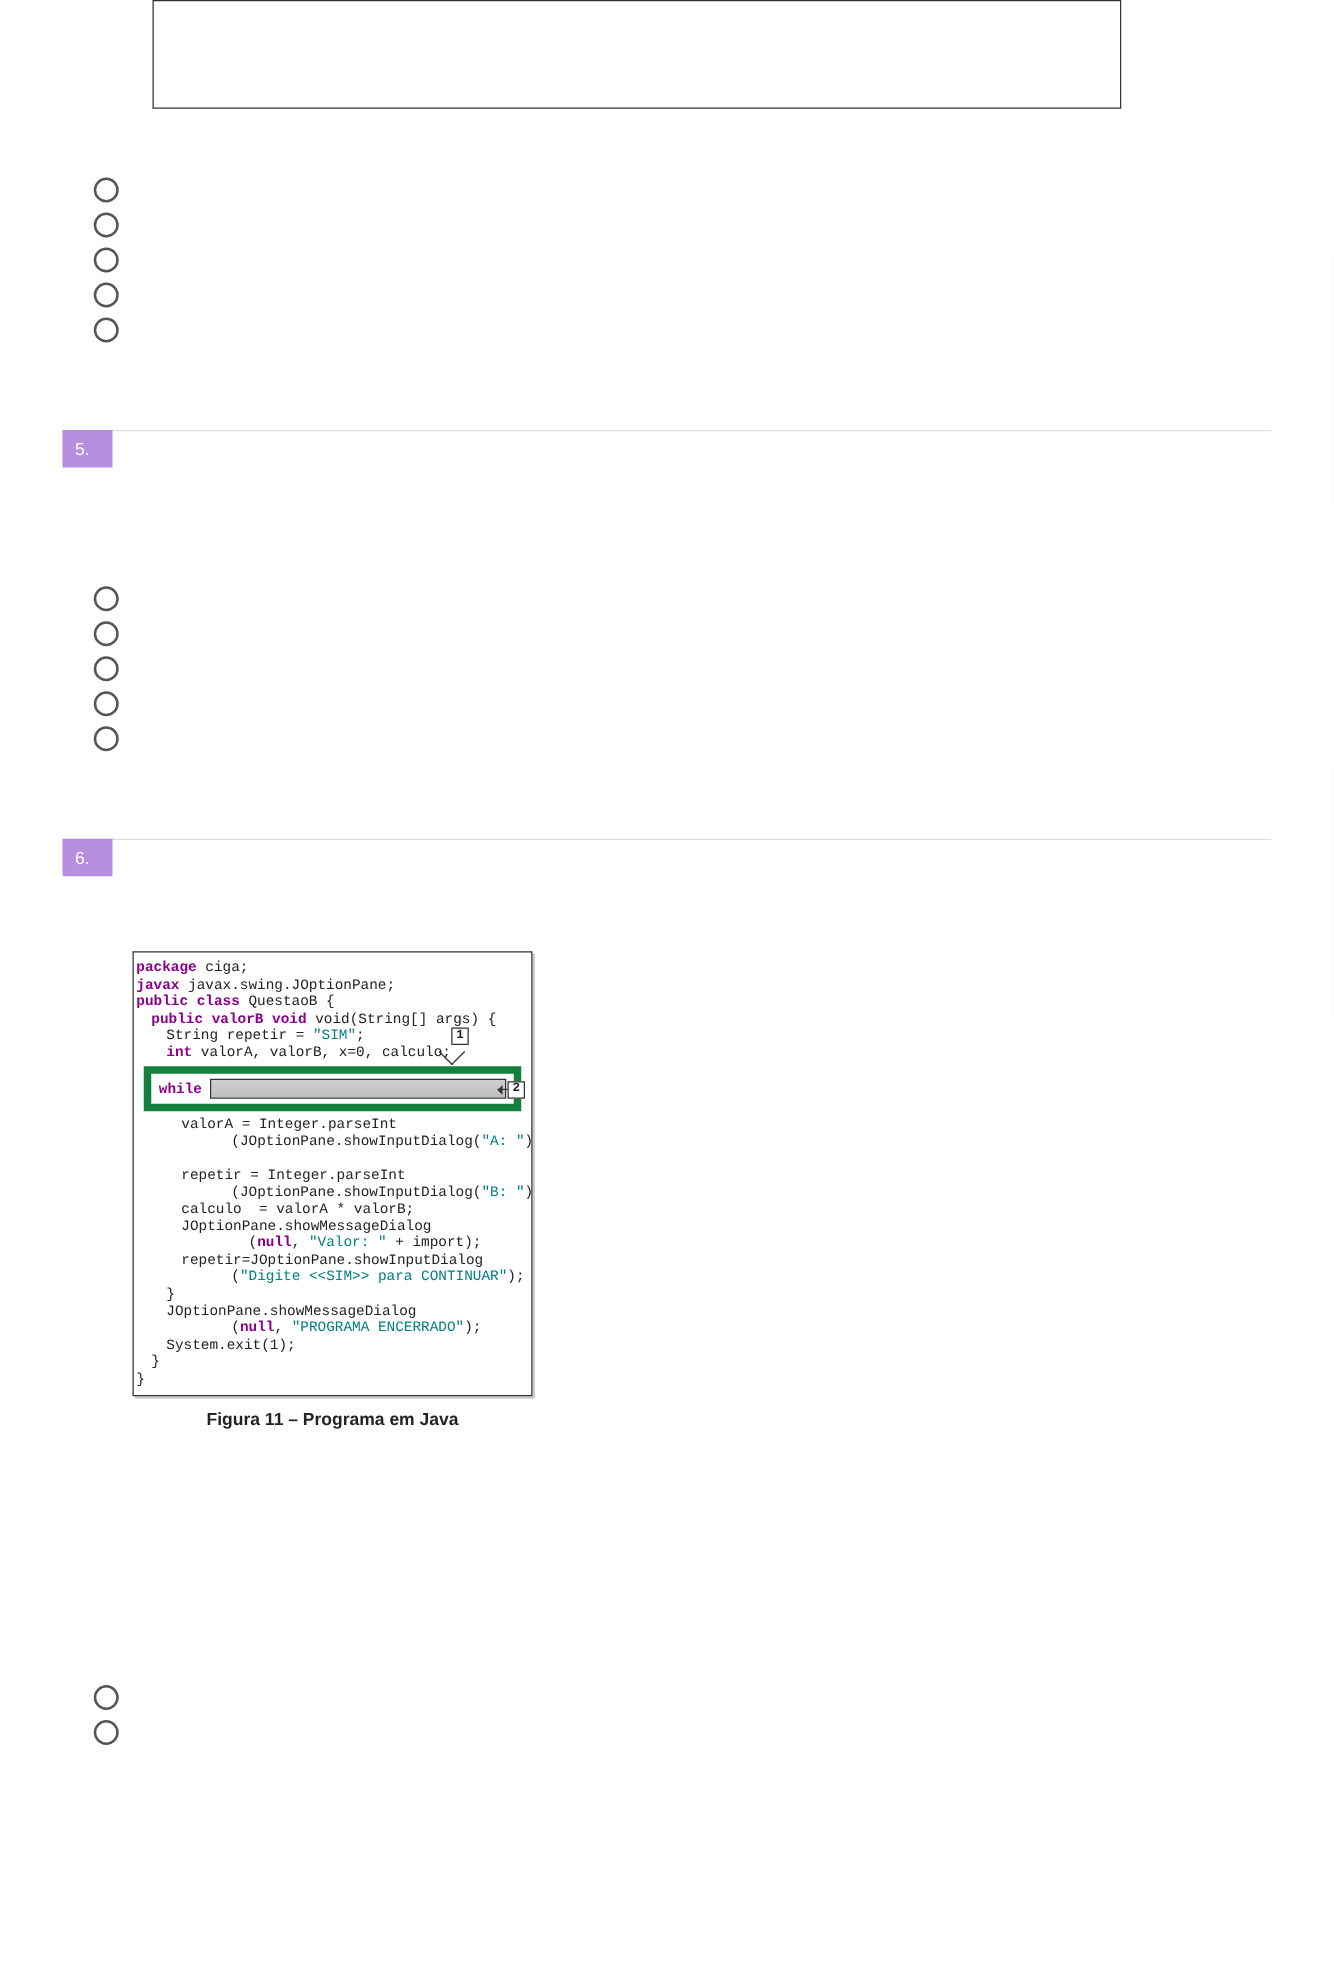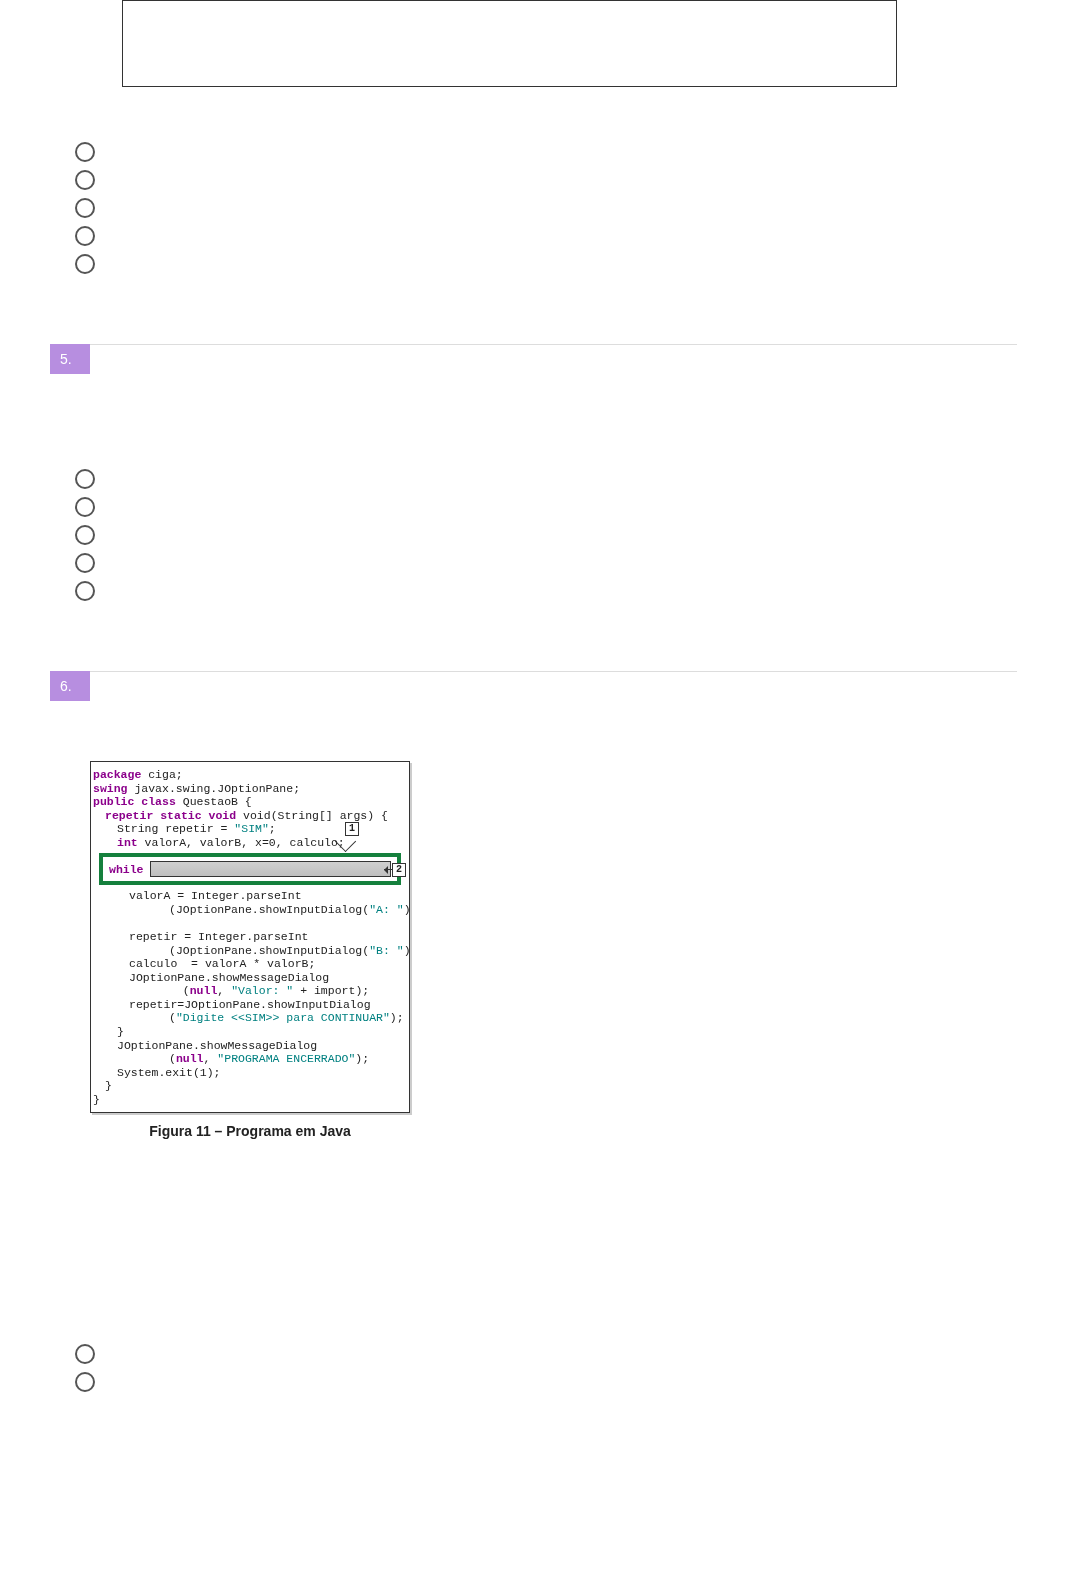--- a/index.html
+++ b/index.html
@@ -76,21 +76,21 @@
     flex: 1;
     padding: 7px 10px;
     font-size: 14px;
     color: #222;
     min-height: 14px;
   }
   .spacer-40 { height: 40px; }
   .spacer-60 { height: 60px; }
 
   .code-wrap {
-    margin-left: 40px;
+    margin-left: 56px;
     width: 320px;
     text-align: center;
   }
   .code-box {
     border: 1px solid #333;
     background: #fff;
     padding: 6px 0 6px 0;
     font-family: "Courier New", Courier, monospace;
     font-size: 11.5px;
     line-height: 1.18;
@@ -105,21 +105,21 @@
   .tok-method  { }
 
   .ind0 { padding-left: 2px; white-space: pre; }
   .ind1 { padding-left: 14px; white-space: pre; }
   .ind2 { padding-left: 26px; white-space: pre; }
   .ind3 { padding-left: 38px; white-space: pre; }
   .ind4 { padding-left: 78px; white-space: pre; }
 
   .while-line {
     margin: 4px 8px;
-    border: 4px solid #15803d;
+    border: 6px solid #15803d;
     padding: 4px 6px;
     display: flex;
     align-items: center;
     position: relative;
   }
   .while-kw { color: #8b008b; font-weight: bold; margin-right: 6px; }
   .while-fill {
     flex: 1;
     height: 14px;
     background: linear-gradient(#cfcfcf,#bfbfbf);
@@ -251,23 +251,23 @@
     <div class="qheader">
       <div class="qnum">6.</div>
       <div class="qtext"></div>
     </div>
 
     <div class="spacer-60"></div>
 
     <div class="code-wrap">
       <div class="code-box">
         <div class="ind0"><span class="tok-keyword">package</span><span> ciga;</span></div>
-        <div class="ind0"><span class="tok-keyword">swing</span><span> javax.swing.JOptionPane;</span></div>
+        <div class="ind0"><span class="tok-keyword">javax</span><span> javax.swing.JOptionPane;</span></div>
         <div class="ind0"><span class="tok-keyword">public class</span><span> QuestaoB {</span></div>
-        <div class="ind1"><span class="tok-keyword">repetir static void</span><span> void(String[] args) {</span></div>
+        <div class="ind1"><span class="tok-keyword">public valorB void</span><span> void(String[] args) {</span></div>
         <div class="ind2"><span>String repetir = </span><span class="tok-string">"SIM"</span><span>;</span></div>
         <div class="ind2"><span class="tok-keyword">int</span><span> valorA, valorB, x=0, calculo;</span></div>
 
         <div class="callout callout1">1</div>
         <div class="callout-tail1"></div>
 
         <div class="while-line">
           <span class="while-kw">while</span>
           <div class="while-fill">
             <div class="arrow2"></div>

